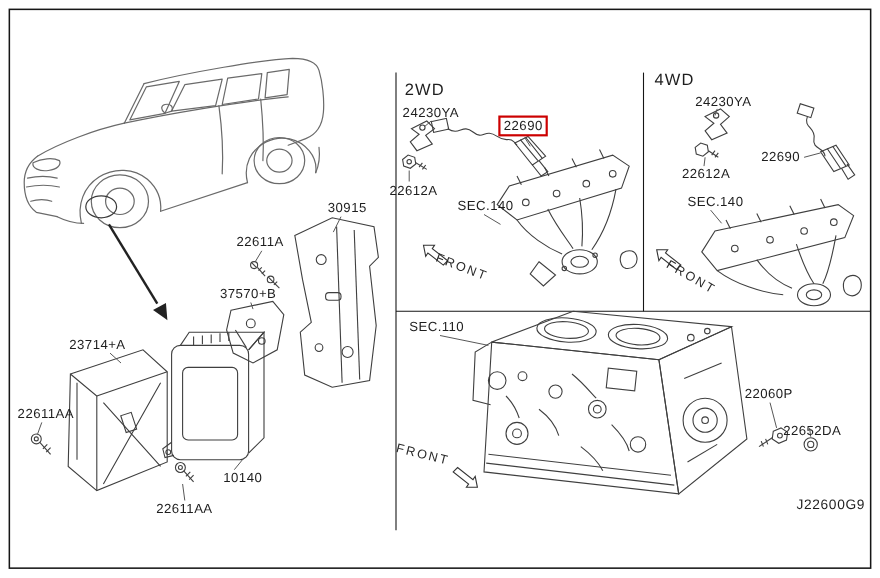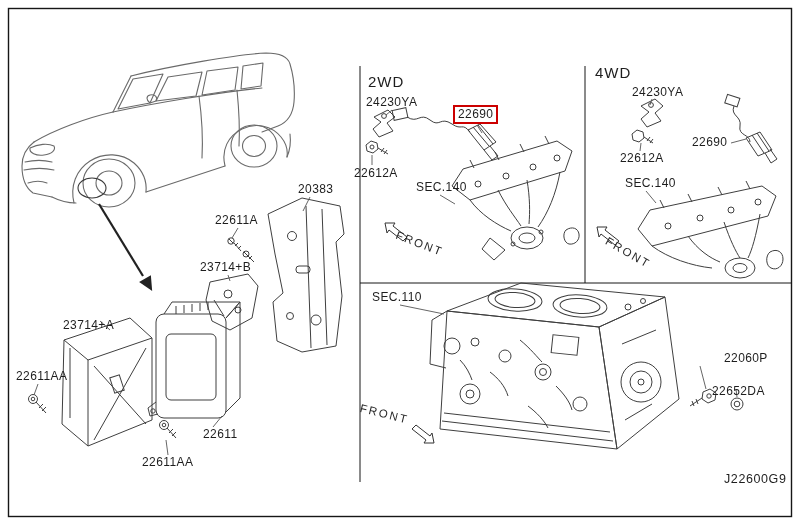--- a/index.html
+++ b/index.html
@@ -9,21 +9,21 @@
     font-family:"Liberation Sans", sans-serif; overflow:hidden;
   }
   .lineart { position:absolute; left:0; top:0; }
   .lbl {
     position:absolute; font-size:12px; color:#1e1e1e;
     letter-spacing:.4px; white-space:nowrap; line-height:14px;
   }
   .title { font-size:15px; letter-spacing:1px;text-align:right; }
   .front { font-size:11.5px; letter-spacing:2px; color:#2a2a2a; }
   .hl { border:2px solid #cc0000; padding:0 3px 1px 3px; }
-  .code { font-size:12.5px; letter-spacing:.6px;margin-top:20px; }
+  .code { font-size:12.5px; letter-spacing:.6px; }
 </style>
 </head>
 <body>
 
 <div class="stage">
 
   <svg class="lineart" width="800" height="525" viewBox="0 0 800 525">
 
     <g stroke="#161616" fill="none">
       <rect x="8.5" y="8.5" width="783" height="508" stroke-width="1.4"></rect>
@@ -271,41 +271,41 @@
       <path d="M652 99 L650 105"></path>
       <path d="M640 151 L641 143"></path>
       <path d="M731 143 L746 139"></path>
       <path d="M646 191 L656 203"></path>
       <path d="M400 305 L444 314"></path>
       <path d="M700 366 L706 389"></path>
       <path d="M736 389 L737 397"></path>
     </g>
   </svg>
 
-  <div class="lbl" style="left:298px;top:182px">20383</div>
+  <div class="lbl" style="left:298px;top:182px">30915</div>
   <div class="lbl" style="left:215px;top:213px">22611A</div>
-  <div class="lbl" style="left:200px;top:260px">23714+B</div>
-  <div class="lbl" style="left:63px;top:318px">23714+A</div>
+  <div class="lbl" style="left:200px;top:260px">37570+B</div>
+  <div class="lbl" style="left:63px;top:306px">23714+A</div>
   <div class="lbl" style="left:16px;top:369px">22611AA</div>
-  <div class="lbl" style="left:203px;top:427px">22611</div>
+  <div class="lbl" style="left:203px;top:427px">10140</div>
   <div class="lbl" style="left:142px;top:455px">22611AA</div>
 
   <div class="lbl title" style="left:368px;top:75px">2WD</div>
   <div class="lbl" style="left:366px;top:95px">24230YA</div>
   <div class="lbl" style="left:354px;top:166px">22612A</div>
   <div class="lbl hl" style="left: 453px; top: 105px; border-color: rgb(204, 0, 0);"><span>22690</span></div>
   <div class="lbl" style="left:416px;top:180px">SEC.140</div>
   <div class="lbl front" style="left:399px;top:228px;transform:rotate(21deg);transform-origin:left top">FRONT</div>
 
   <div class="lbl title" style="left:595px;top:66px">4WD</div>
   <div class="lbl" style="left:632px;top:85px">24230YA</div>
   <div class="lbl" style="left:620px;top:151px">22612A</div>
   <div class="lbl" style="left:692px;top:135px">22690</div>
   <div class="lbl" style="left:625px;top:176px">SEC.140</div>
   <div class="lbl front" style="left:610px;top:234px;transform:rotate(30deg);transform-origin:left top">FRONT</div>
 
   <div class="lbl" style="left:372px;top:290px">SEC.110</div>
   <div class="lbl front" style="left:362px;top:401px;transform:rotate(14deg);transform-origin:left top">FRONT</div>
-  <div class="lbl" style="left:724px;top:351px">22060P</div>
+  <div class="lbl" style="left:677px;top:351px">22060P</div>
   <div class="lbl" style="left:712px;top:384px">22652DA</div>
 
   <div class="lbl code" style="left:724px;top:452px">J22600G9</div>
 </div>
 
 </body></html>

